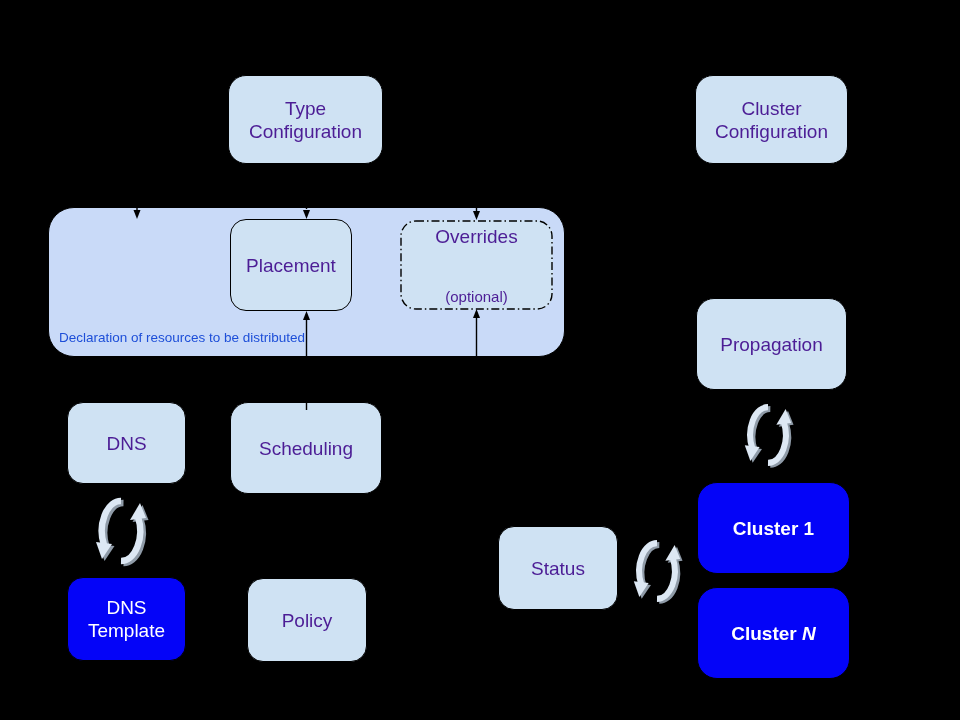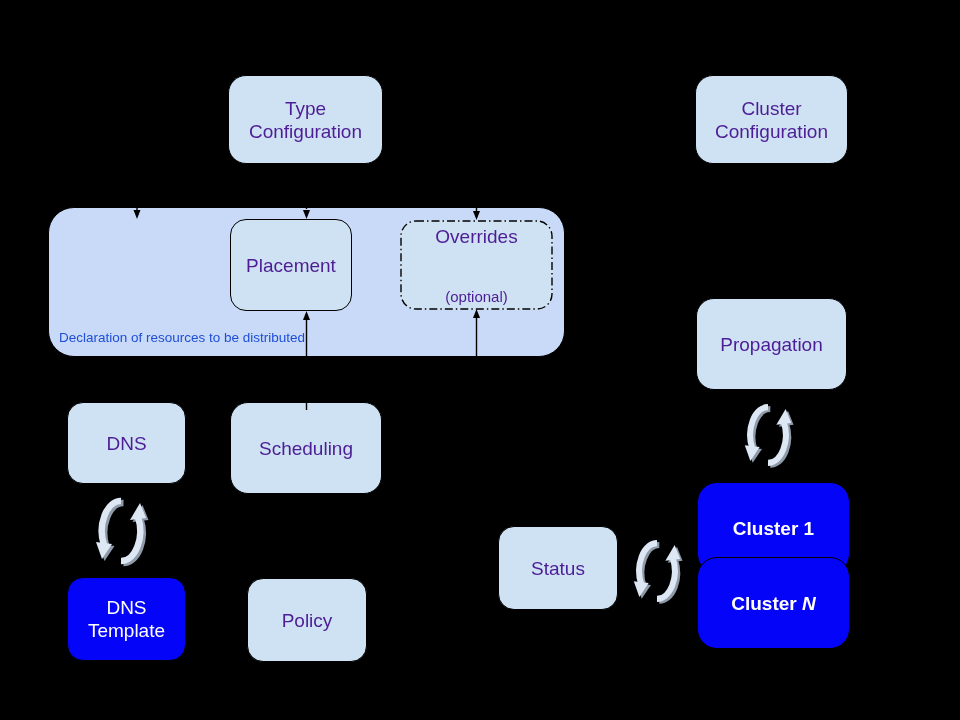--- a/index.html
+++ b/index.html
@@ -95,21 +95,21 @@
   </div>
 
   <div class="box light" style="left:498px;top:526px;width:120px;height:84px;border-radius:16px">
     <span>Status</span>
   </div>
 
   <div class="box blue bold" style="left:697px;top:482px;width:153px;height:92px;border-radius:20px">
     <div><span style="display:inline">Cluster </span><span style="display:inline">1</span></div>
   </div>
 
-  <div class="box blue bold" style="left:697px;top:557px;width:153px;height:92px;border-radius:20px">
+  <div class="box blue bold" style="left:697px;top:587px;width:153px;height:92px;border-radius:20px">
     <div><span style="display:inline">Cluster </span><span class="italic" style="display:inline">N</span></div>
   </div>
 
   <svg class="sync" style="left:93px;top:492px" width="56" height="78" viewBox="0 0 56 76">
     <g transform="translate(2.5,2)" stroke="#8f9ba8" stroke-width="6.5" fill="none">
       <path d="M28,8 A19,30 0 0 0 11,52"></path>
         <path d="M28,68 A19,30 0 0 0 45,24"></path>
     </g>
     <g transform="translate(2.5,2)" fill="#8f9ba8">
       <polygon points="3,49 19,51 9,66"></polygon>

